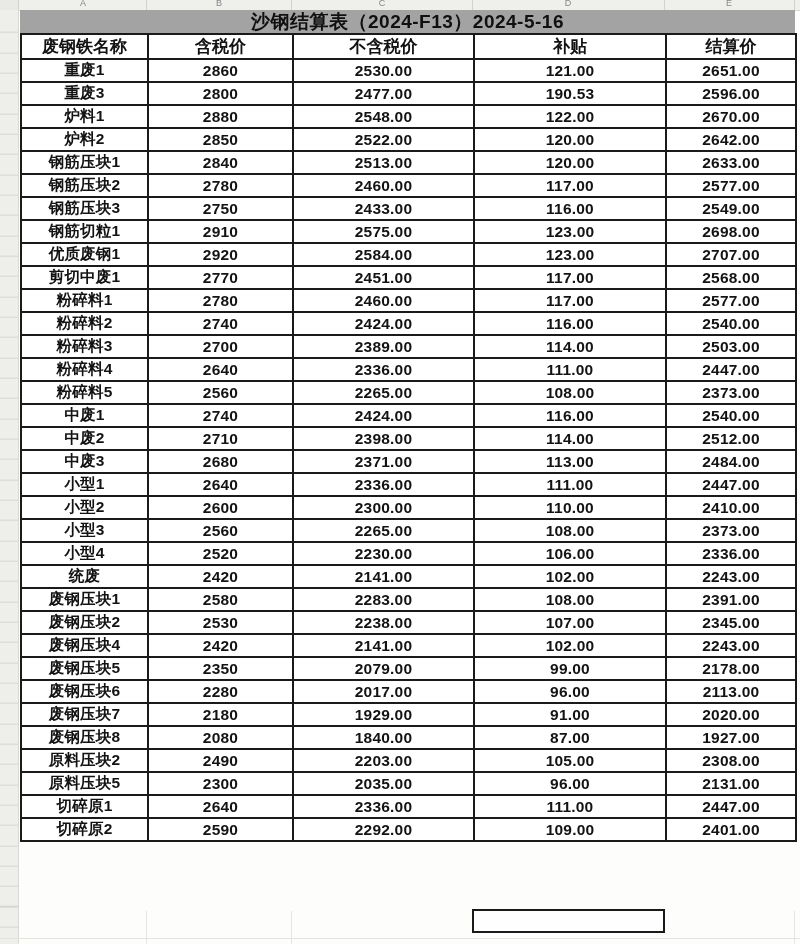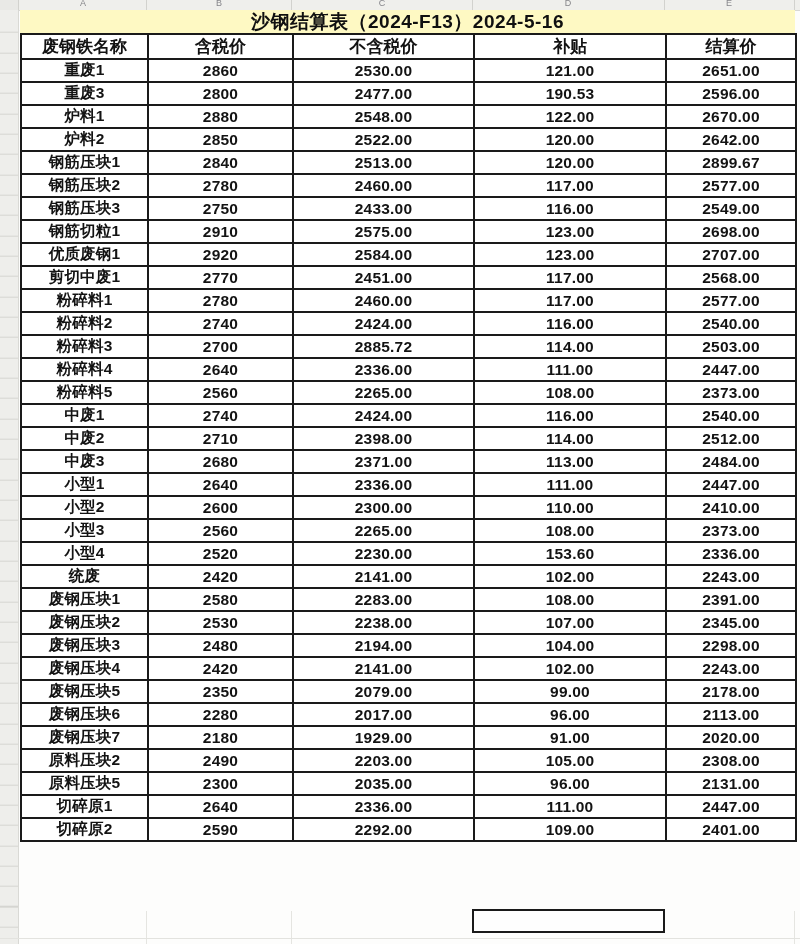--- a/index.html
+++ b/index.html
@@ -30,21 +30,21 @@
   .row-strip{
     position:absolute;left:0;top:10px;width:18px;height:934px;
     background:repeating-linear-gradient(180deg,
       #eeeeeb 0px,#eeeeeb 19.3px,#d5d5d1 19.3px,#d5d5d1 20.33px);
     background-position:0 2.7px;
     border-right:1px solid #d9d9d5;
   }
   
   .title-cell{
     position:absolute;left:20px;top:10px;width:775px;height:23px;
-    background:#fef9c3;text-align:center;
+    background:#a3a3a3;text-align:center;
     font-size:19px;line-height:24px;font-weight:700;color:#101010;
     letter-spacing:0.5px;white-space:nowrap;
   }
   
   table.grid{
     position:absolute;left:20px;top:33px;
     border-collapse:collapse;table-layout:fixed;
     background:#ffffff;
   }
   table.grid th,table.grid td{
@@ -134,21 +134,21 @@
           <td>2850</td>
           <td>2522.00</td>
           <td>120.00</td>
           <td>2642.00</td>
         </tr>
         <tr>
           <td>钢筋压块1</td>
           <td>2840</td>
           <td>2513.00</td>
           <td>120.00</td>
-          <td>2899.67</td>
+          <td>2633.00</td>
         </tr>
         <tr>
           <td>钢筋压块2</td>
           <td>2780</td>
           <td>2460.00</td>
           <td>117.00</td>
           <td>2577.00</td>
         </tr>
         <tr>
           <td>钢筋压块3</td>
@@ -188,21 +188,21 @@
         <tr>
           <td>粉碎料2</td>
           <td>2740</td>
           <td>2424.00</td>
           <td>116.00</td>
           <td>2540.00</td>
         </tr>
         <tr>
           <td>粉碎料3</td>
           <td>2700</td>
-          <td>2885.72</td>
+          <td>2389.00</td>
           <td>114.00</td>
           <td>2503.00</td>
         </tr>
         <tr>
           <td>粉碎料4</td>
           <td>2640</td>
           <td>2336.00</td>
           <td>111.00</td>
           <td>2447.00</td>
         </tr>
@@ -252,21 +252,21 @@
           <td>小型3</td>
           <td>2560</td>
           <td>2265.00</td>
           <td>108.00</td>
           <td>2373.00</td>
         </tr>
         <tr>
           <td>小型4</td>
           <td>2520</td>
           <td>2230.00</td>
-          <td>153.60</td>
+          <td>106.00</td>
           <td>2336.00</td>
         </tr>
         <tr>
           <td>统废</td>
           <td>2420</td>
           <td>2141.00</td>
           <td>102.00</td>
           <td>2243.00</td>
         </tr>
         <tr>
@@ -277,27 +277,20 @@
           <td>2391.00</td>
         </tr>
         <tr>
           <td>废钢压块2</td>
           <td>2530</td>
           <td>2238.00</td>
           <td>107.00</td>
           <td>2345.00</td>
         </tr>
         <tr>
-          <td>废钢压块3</td>
-          <td>2480</td>
-          <td>2194.00</td>
-          <td>104.00</td>
-          <td>2298.00</td>
-        </tr>
-        <tr>
           <td>废钢压块4</td>
           <td>2420</td>
           <td>2141.00</td>
           <td>102.00</td>
           <td>2243.00</td>
         </tr>
         <tr>
           <td>废钢压块5</td>
           <td>2350</td>
           <td>2079.00</td>
@@ -312,20 +305,27 @@
           <td>2113.00</td>
         </tr>
         <tr>
           <td>废钢压块7</td>
           <td>2180</td>
           <td>1929.00</td>
           <td>91.00</td>
           <td>2020.00</td>
         </tr>
         <tr>
+          <td>废钢压块8</td>
+          <td>2080</td>
+          <td>1840.00</td>
+          <td>87.00</td>
+          <td>1927.00</td>
+        </tr>
+        <tr>
           <td>原料压块2</td>
           <td>2490</td>
           <td>2203.00</td>
           <td>105.00</td>
           <td>2308.00</td>
         </tr>
         <tr>
           <td>原料压块5</td>
           <td>2300</td>
           <td>2035.00</td>

